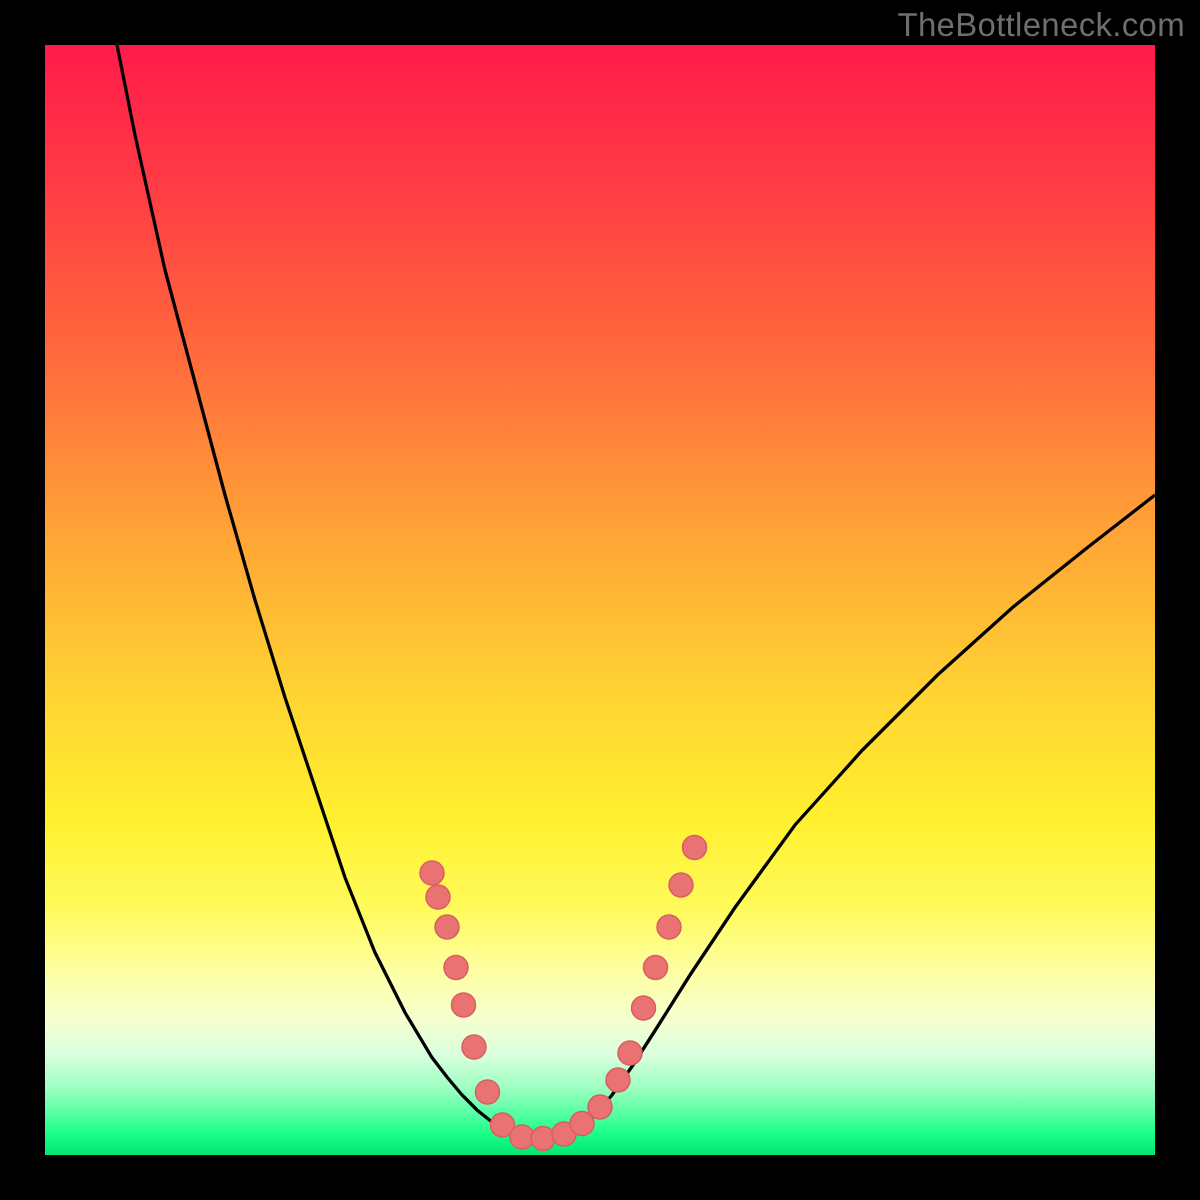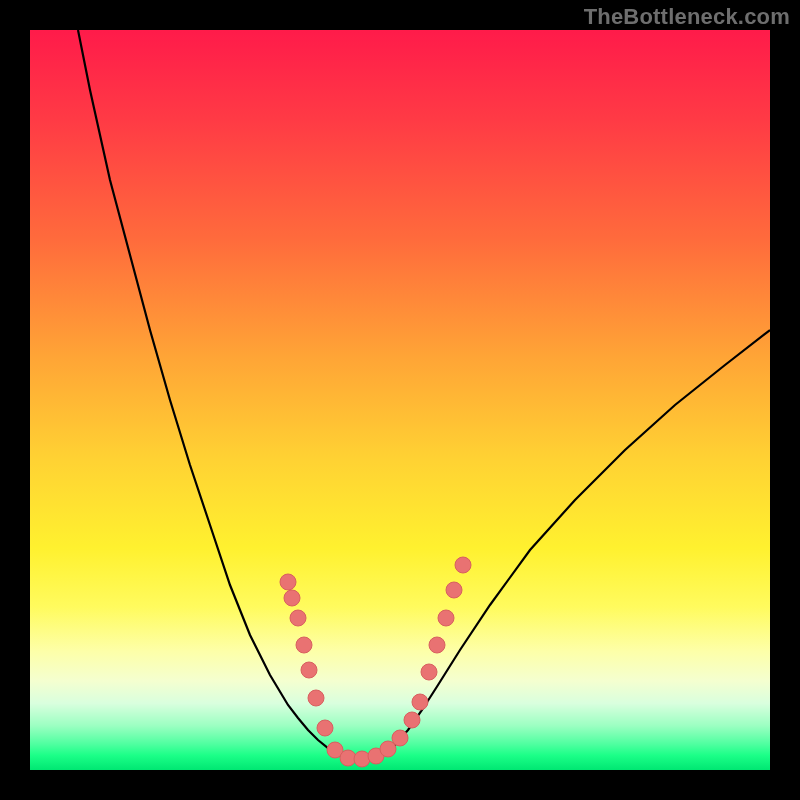--- a/index.html
+++ b/index.html
@@ -43,21 +43,21 @@
       #00e772 100%
     );
     overflow: hidden;
   }
   .watermark {
     position: absolute;
     top: 4px;
     right: 10px;
     color: #6e6e6e;
     font-size: 22px;
-    font-weight: 700;
+    font-weight: 400;
     letter-spacing: 0.2px;
     user-select: none;
     margin-left: 29px;
   }
   svg {
     position: absolute;
     left: 0;
     top: 0;
   }
   .curve {

